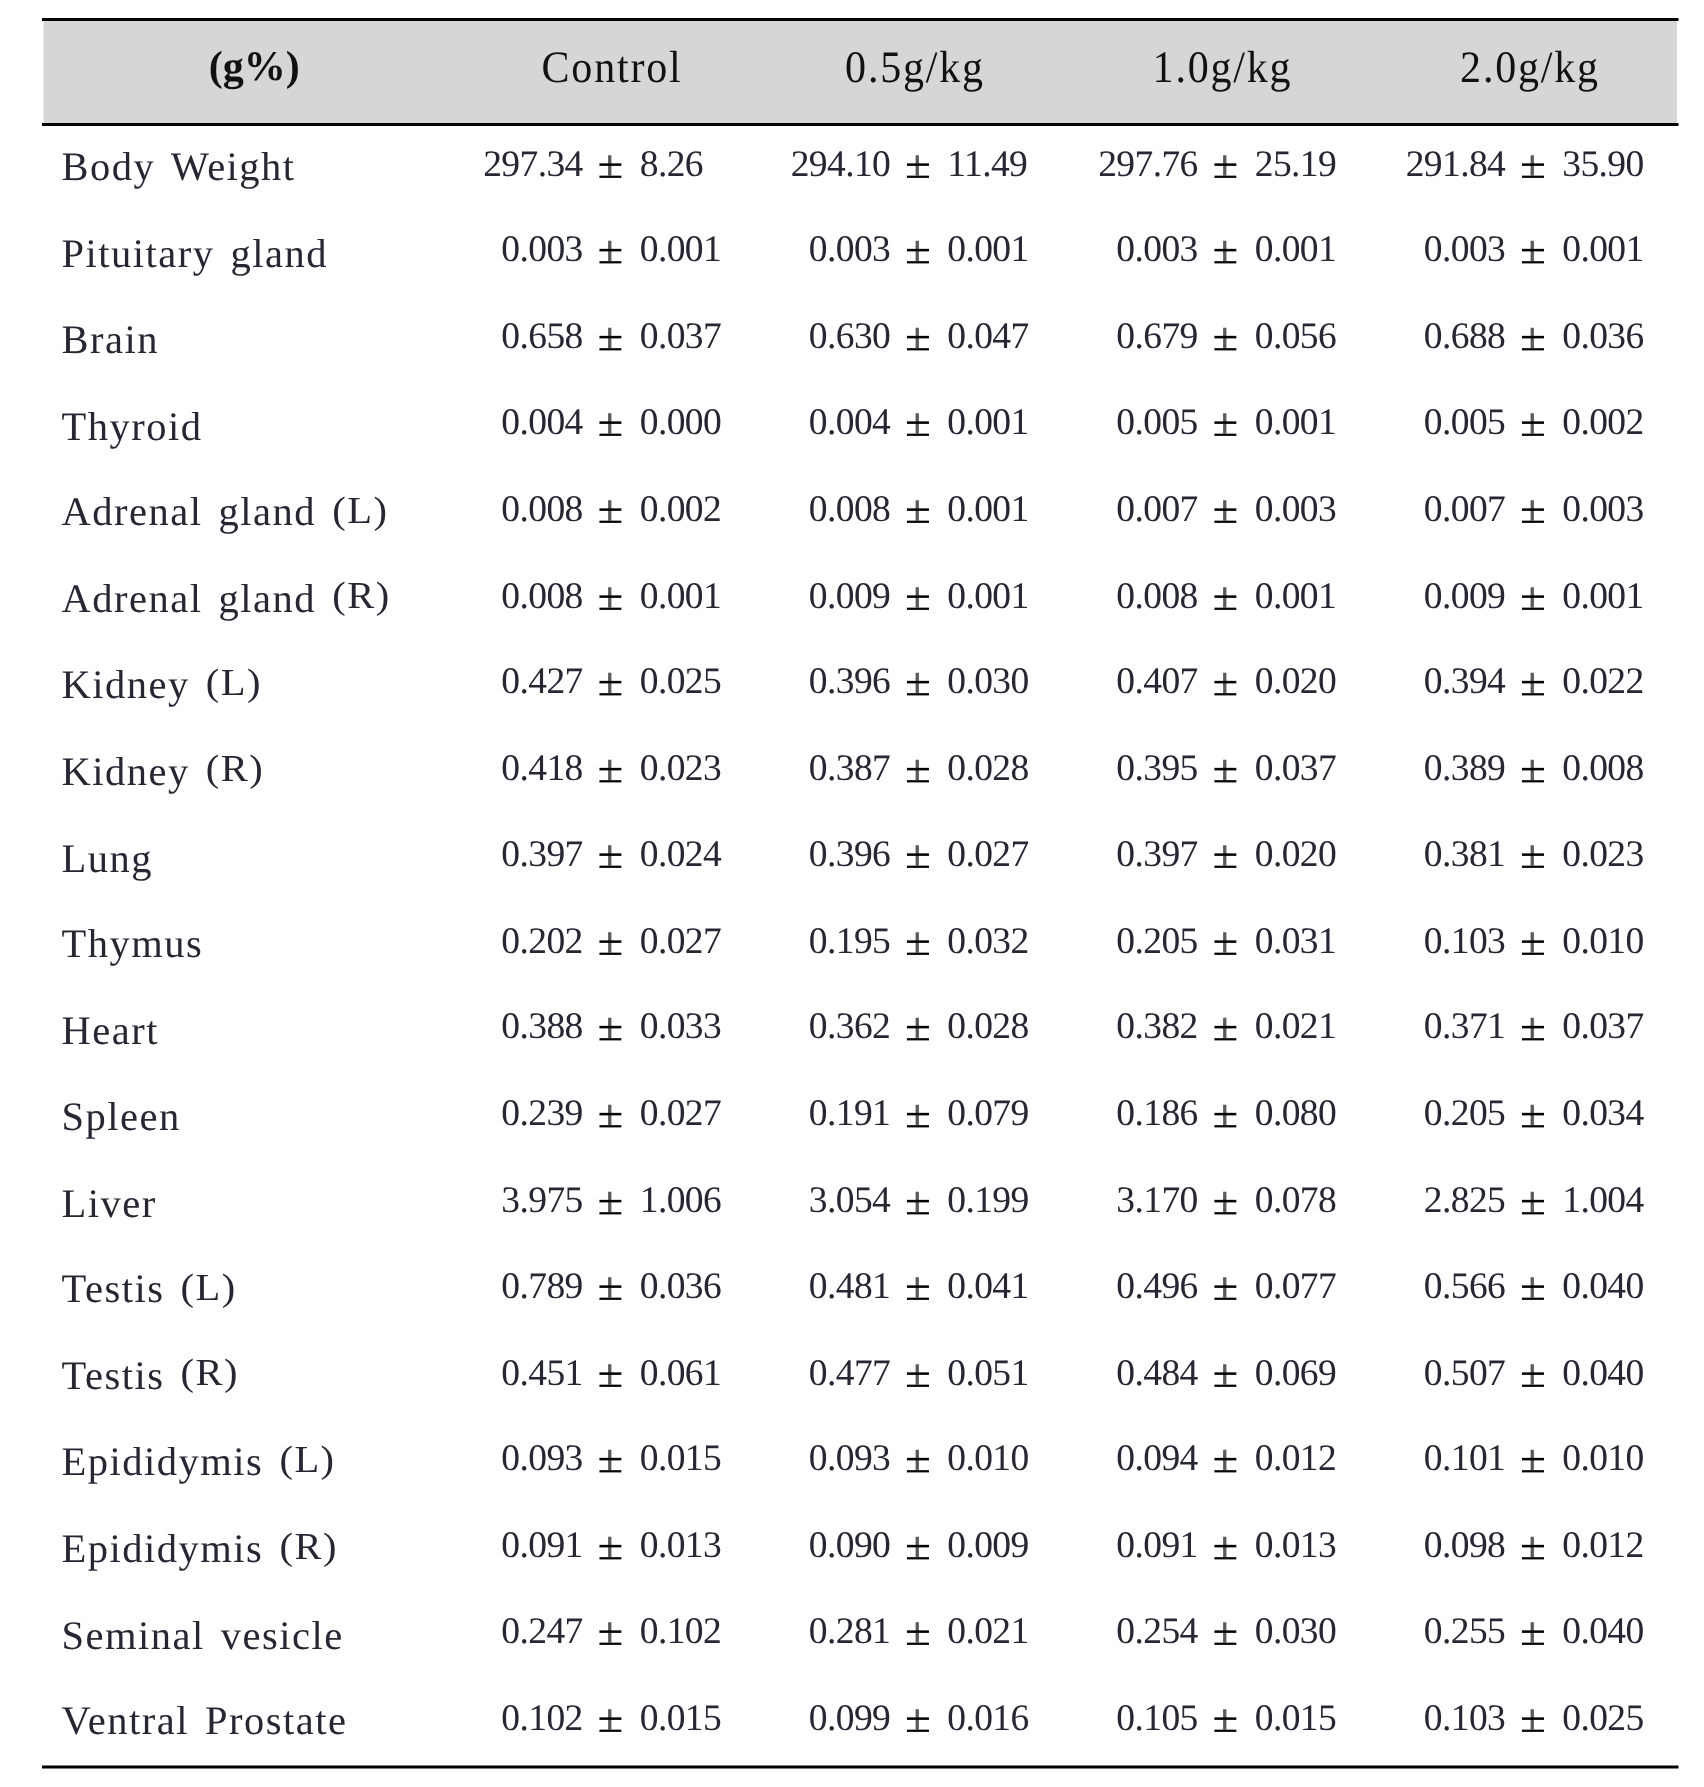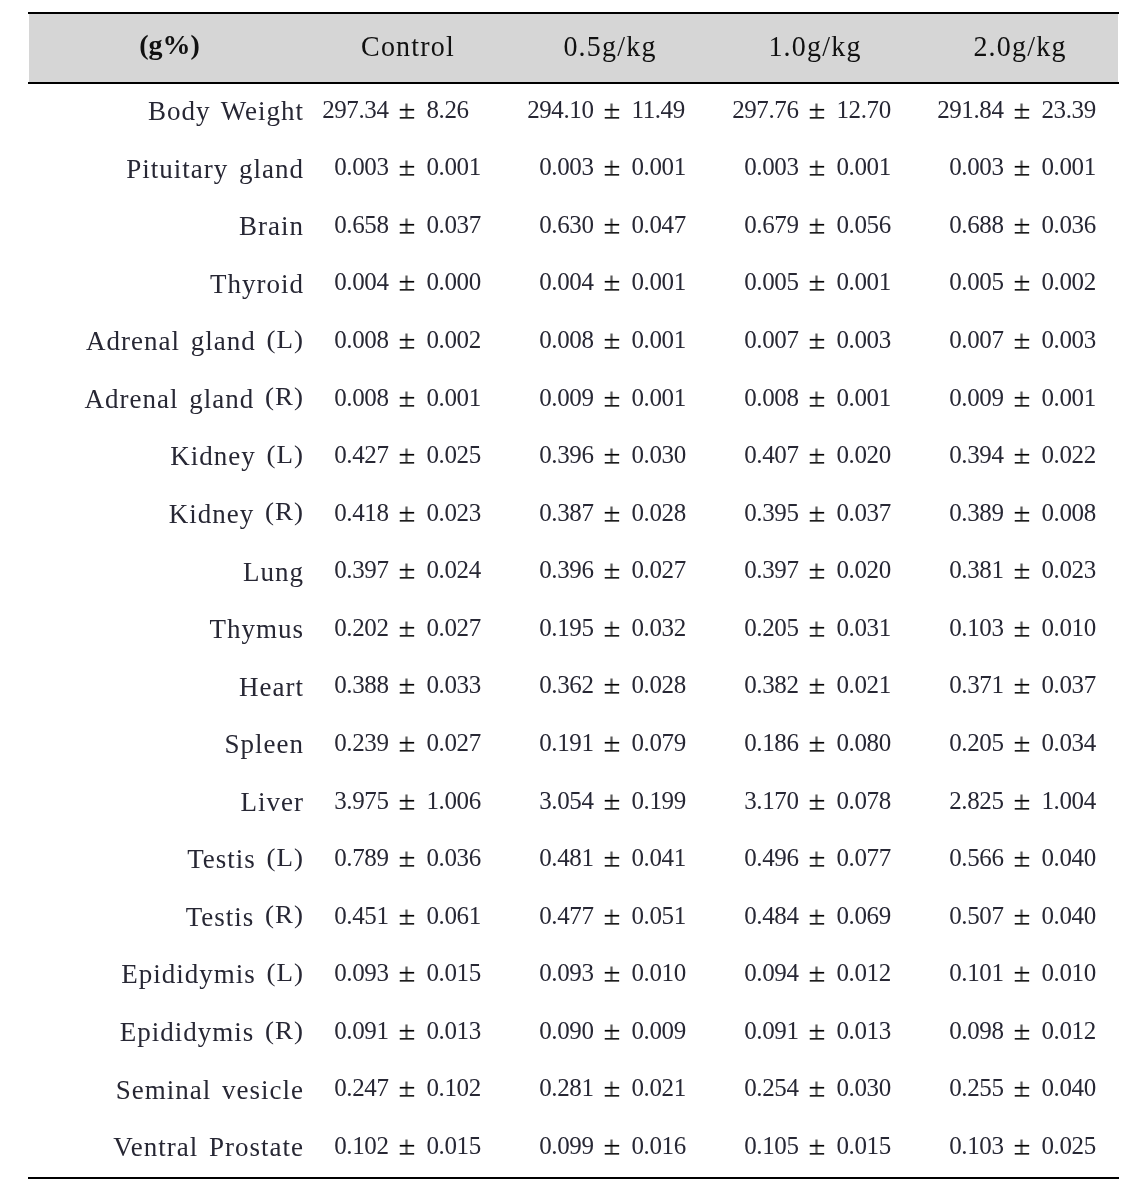--- a/index.html
+++ b/index.html
@@ -19,21 +19,21 @@
     font-size:28px; font-weight:normal; color:#111;
     height:70px; padding:0; text-align:center; vertical-align:middle;
     letter-spacing:1.2px; text-indent:-1.5px;
   }
   thead th span.htxt { position:relative; top:-1px; display:inline-block; transform:scaleY(1.07); }
   thead th.unit { font-weight:bold; letter-spacing:0; text-indent:3.5px; }
   thead th.unit span.htxt { transform:scaleY(1.0); top:-2.5px; }
   thead th:nth-child(2) { text-indent:1.5px;font-family:Liberation Serif, serif; }
   tbody tr { height:57.57px; }
   tbody td { font-size:25px; color:#272734; padding:1.5px 0 0 0; vertical-align:middle; }
-  td.label { text-align:right; padding-left:13px; font-size:27px; letter-spacing:1px; word-spacing:3px; }
+  td.label { text-align:left; padding-left:13px; font-size:27px; letter-spacing:1px; word-spacing:3px; }
   td.label .paren { display:inline-block; transform:scaleY(0.94); position:relative; top:-1.5px; }
   td.val { text-align:center; letter-spacing:-0.4px; position:relative; }
   td.val .vbox { position:absolute; left:0; right:0; top:50%; transform:translateY(-50%); height:30px; }
   td.val .mean { position:absolute; right:50%; margin-right:18px; top:0; white-space:pre; }
   td.val .pm { position:absolute; left:50%; transform:translateX(-50%); top:0;
                width:15px; height:30px; line-height:0; }
   td.val .pm svg { position:absolute; left:0; top:7px; }
   td.val .sd { position:absolute; left:50%; margin-left:20px; top:0; white-space:pre; }
   col.c0 { width:276px; }
   col.cv { width:205px; }
@@ -95,34 +95,34 @@
           <td class="val">
             <span class="vbox">
               <span class="mean">297.76</span>
               <span class="pm">
                 <svg width="15" height="16" viewBox="0 0 15 16" aria-hidden="true">
                   <rect x="5.9" y="0.5" width="2.2" height="13.6" fill="#5a5a5a"></rect>
                   <rect x="0" y="5.9" width="14.8" height="1.7" fill="#050505"></rect>
                   <rect x="0" y="14.1" width="14.8" height="1.5" fill="#050505"></rect>
                 </svg>
               </span>
-              <span class="sd">12.70</span>
+              <span class="sd">25.19</span>
             </span>
           </td>
           <td class="val">
             <span class="vbox">
               <span class="mean">291.84</span>
               <span class="pm">
                 <svg width="15" height="16" viewBox="0 0 15 16" aria-hidden="true">
                   <rect x="5.9" y="0.5" width="2.2" height="13.6" fill="#5a5a5a"></rect>
                   <rect x="0" y="5.9" width="14.8" height="1.7" fill="#050505"></rect>
                   <rect x="0" y="14.1" width="14.8" height="1.5" fill="#050505"></rect>
                 </svg>
               </span>
-              <span class="sd">23.39</span>
+              <span class="sd">35.90</span>
             </span>
           </td>
         </tr>
         <tr>
           <td class="label">Pituitary gland</td>
           <td class="val">
             <span class="vbox">
               <span class="mean">0.003</span>
               <span class="pm">
                 <svg width="15" height="16" viewBox="0 0 15 16" aria-hidden="true">

